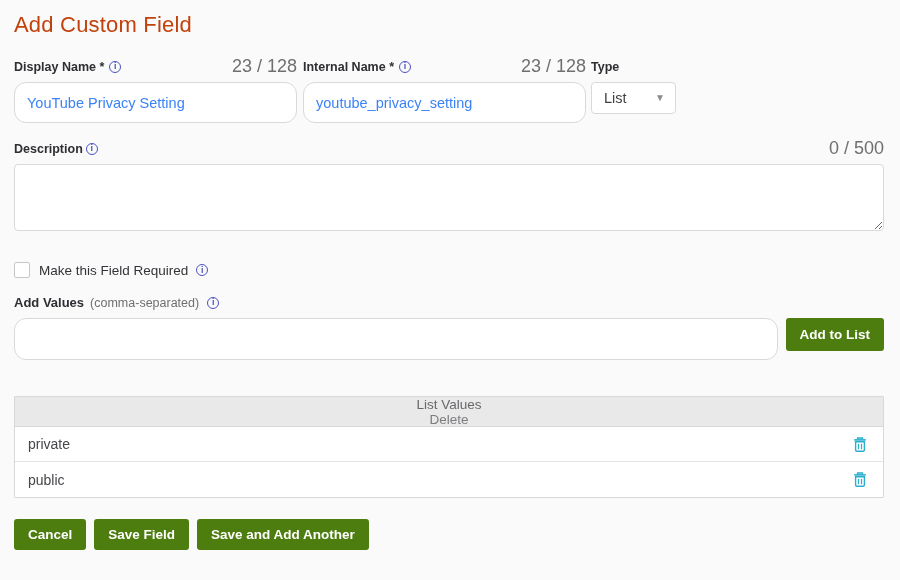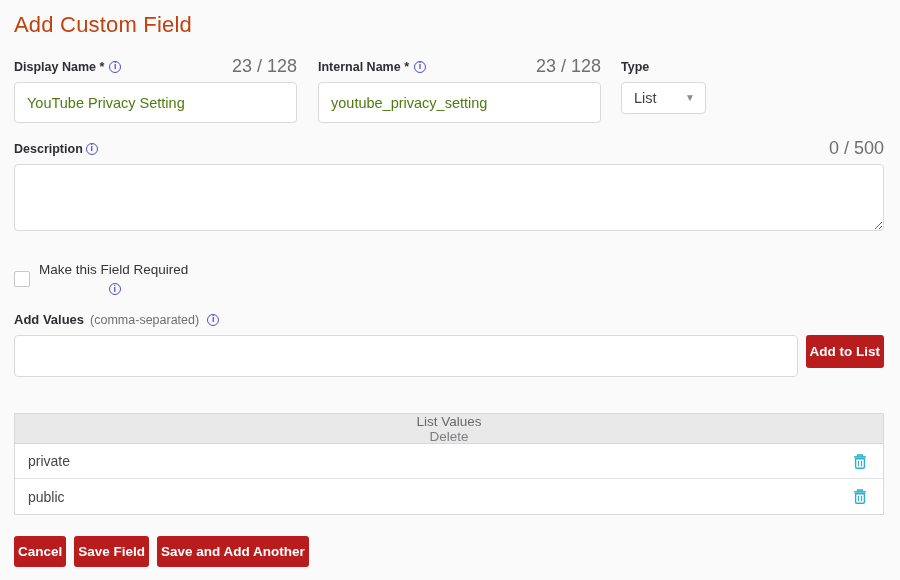--- a/index.html
+++ b/index.html
@@ -31,29 +31,29 @@
 
   .info-icon {
     display: inline-flex; align-items: center; justify-content: center;
     width: 12px; height: 12px; flex: 0 0 12px;
     border: 1px solid #4d52c2; border-radius: 50%;
     color: #4d52c2; font-size: 9px; font-weight: bold; line-height: 1;
     margin-left: 2px; cursor: pointer; user-select: none;
   }
 
   
-  .row1 { display: flex; gap: 21px; }
+  .row1 { display: flex; gap: 6px; }
   .col-display { width: 283px; }
   .col-internal { width: 283px; margin-left: 0; }
   .col-type { width: 85px; margin-left: -1px; }
 
   .text-input {
     width: 100%; height: 41px;
-    border: 1px solid #d9d9d9; border-radius: 4px; background: #fff;
-    padding: 0 12px; font-size: 14.5px; color: #4d7c0f;
+    border: 1px solid #d9d9d9; border-radius: 12px; background: #fff;
+    padding: 0 12px; font-size: 14.5px; color: #3b82f6;
     font-family: "Liberation Sans", sans-serif; outline: none;
   }
 
   .select-box {
     width: 100%; height: 32px;
     border: 1px solid #d9d9d9; border-radius: 4px; background: #fff;
     display: flex; align-items: center; justify-content: space-between;
     padding: 0 10px 0 12px; font-size: 14.5px; color: #3f3f44; cursor: pointer;
   }
   .caret { color: #8c8c90; font-size: 10px; line-height: 1; }
@@ -70,29 +70,29 @@
 
   
   .checkbox-row {
     margin-top: 27px; display: flex; align-items: center; gap: 9px;
     font-size: 13.5px; color: #333338; font-weight: 500;
   }
   .checkbox {
     width: 16px; height: 16px; flex: 0 0 16px;
     border: 1px solid #c7c7cb; border-radius: 2px; background: #fff; cursor: pointer;
   }
-  .checkbox-label { display: inline-flex; align-items: center; gap: 6px; flex-direction: column; }
+  .checkbox-label { display: inline-flex; align-items: center; gap: 6px; }
 
   
   .addvalues-label-row { margin-top: 17px; display: flex; align-items: center; gap: 6px; height: 15px; }
   .add-row { margin-top: 8px; display: flex; align-items: flex-start; gap: 8px; }
   .add-input { flex: 1; height: 42px; }
   .btn {
-    background: #b91c1c; color: #fff; font-weight: bold; font-size: 13.5px;
-    border: none; border-radius: 3px; padding: 0 4px; height: 33px;
+    background: #4d7c0f; color: #fff; font-weight: bold; font-size: 13.5px;
+    border: none; border-radius: 3px; padding: 0 14px; height: 33px;
     cursor: pointer; font-family: "Liberation Sans", sans-serif; white-space: nowrap;
   }
 
   
   .list-table { margin-top: 36px; border: 1px solid #d8d8d8; background: #fff; border-radius: 1px; }
   .thead {
     display: flex; justify-content: space-between; align-items: center;
     background: #e9e9e9; height: 30px; padding: 0 13px;
     font-size: 13.5px; border-bottom: 1px solid #d8d8d8; flex-direction: column;
   }

